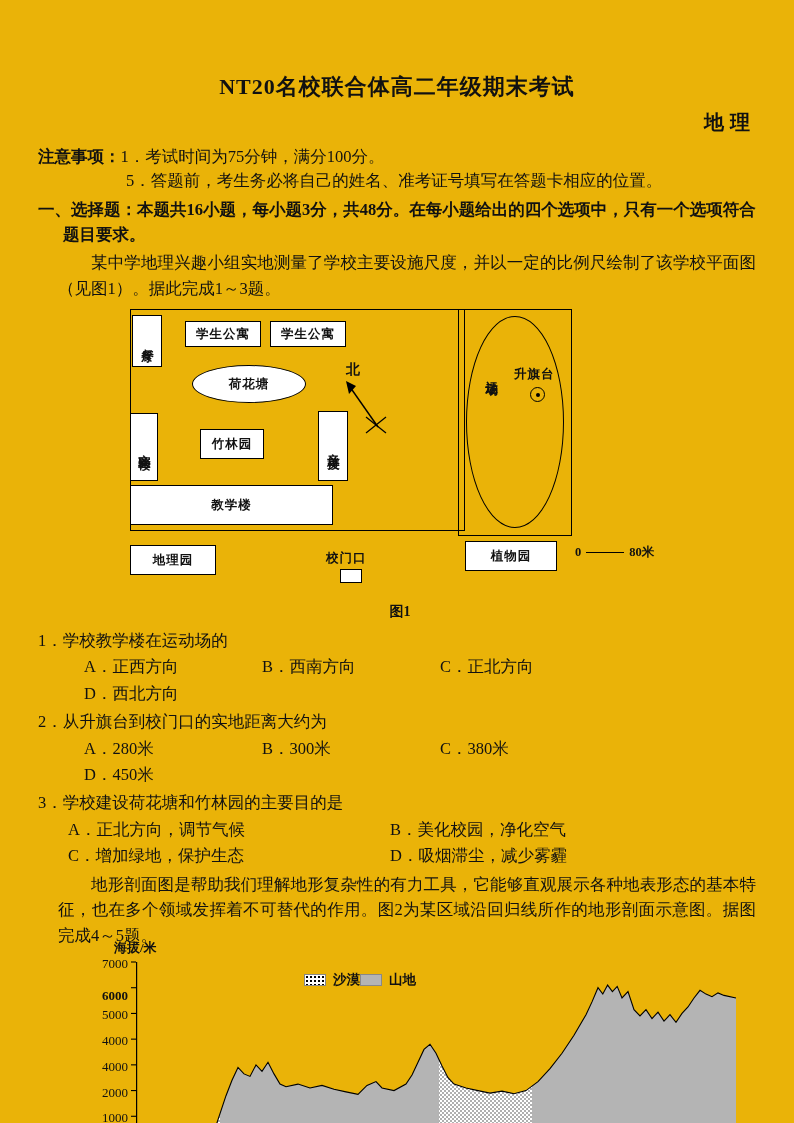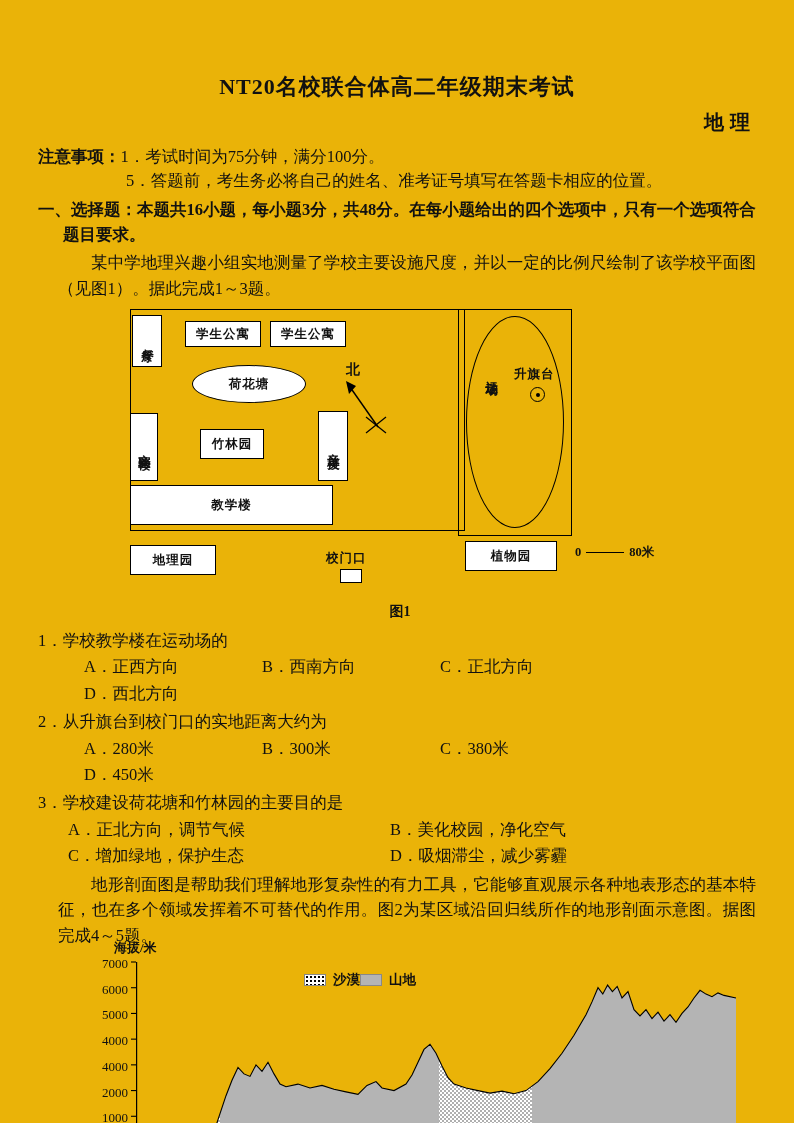--- a/index.html
+++ b/index.html
@@ -208,20 +208,20 @@
           <span style="left: 47%;">沙漠核心区</span>
           <span style="left: 82%;">高原山地区</span>
         </div>
       <div id="ytick-holder">
           <div class="ytick" style="top: 172px;">0</div>
           <div class="ytick" style="top: 146px;">1000</div>
           <div class="ytick" style="top: 121px;">2000</div>
           <div class="ytick" style="top: 95px;">4000</div>
           <div class="ytick" style="top: 69px;">4000</div>
           <div class="ytick" style="top: 43px;">5000</div>
-          <div class="ytick" style="top: 18px;">6000</div>
+          <div class="ytick" style="top: 24px; font-weight: bold;">6000</div>
           <div class="ytick" style="top: -8px;">7000</div>
         </div>
     </div>
 
   </div>
 
 </div>
 
 </body></html>

